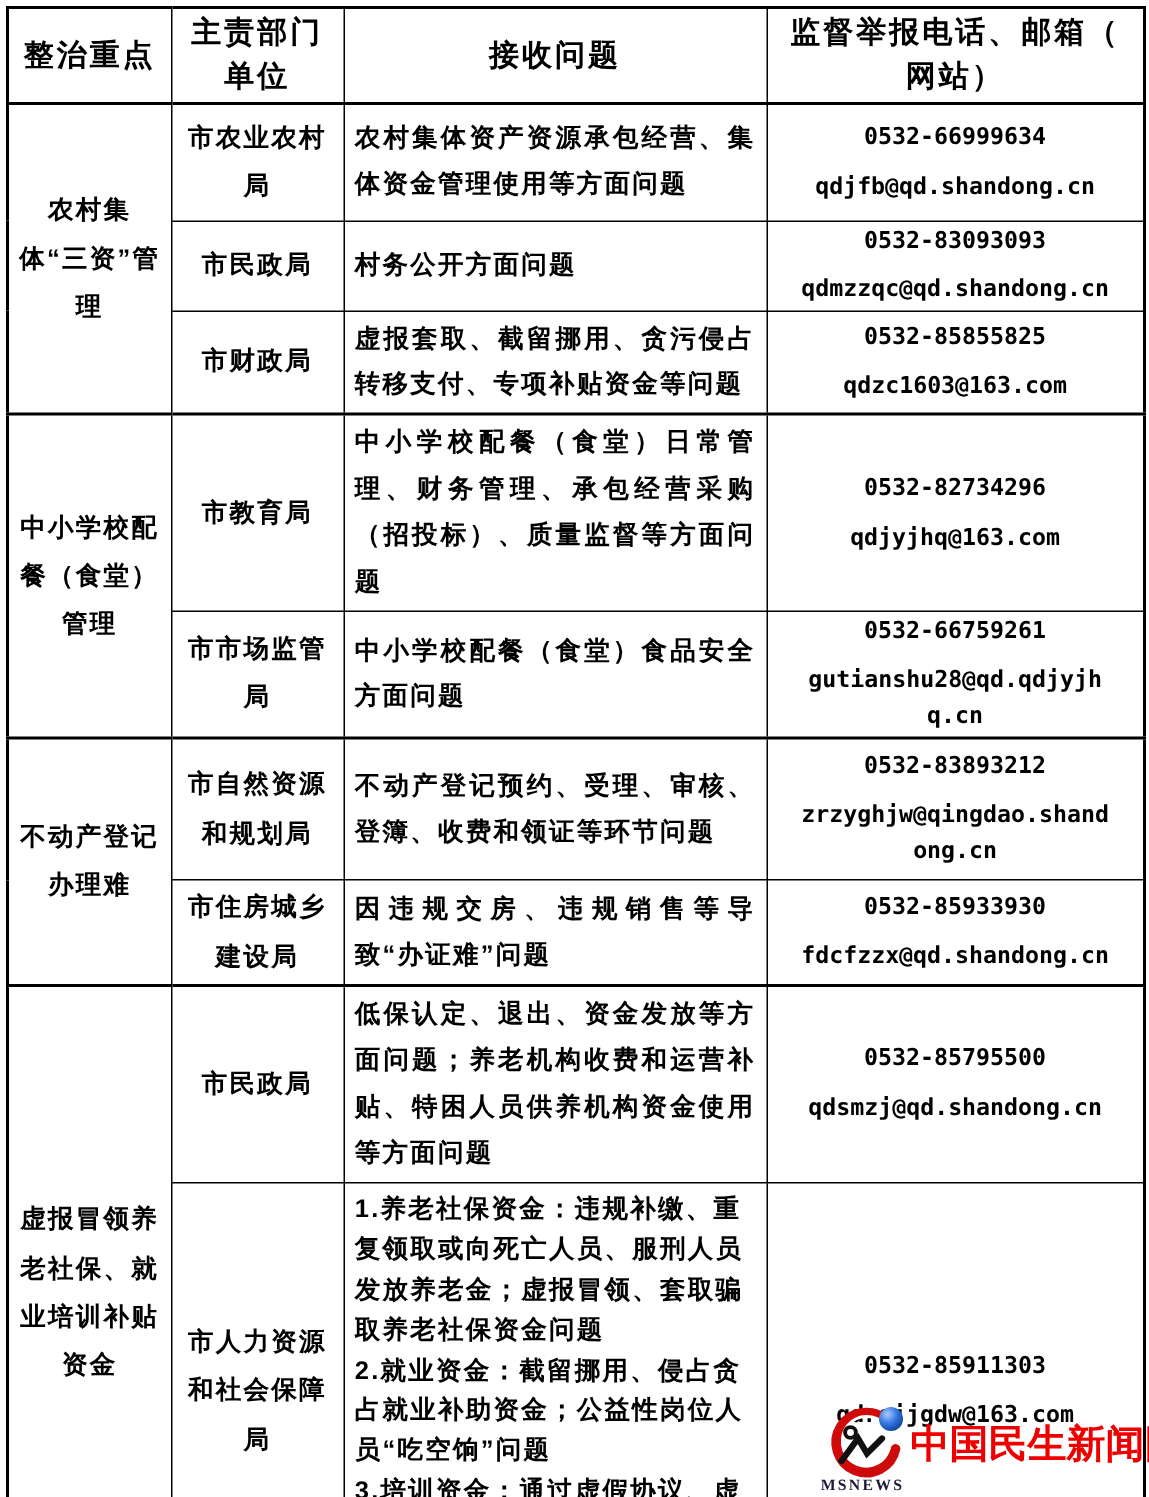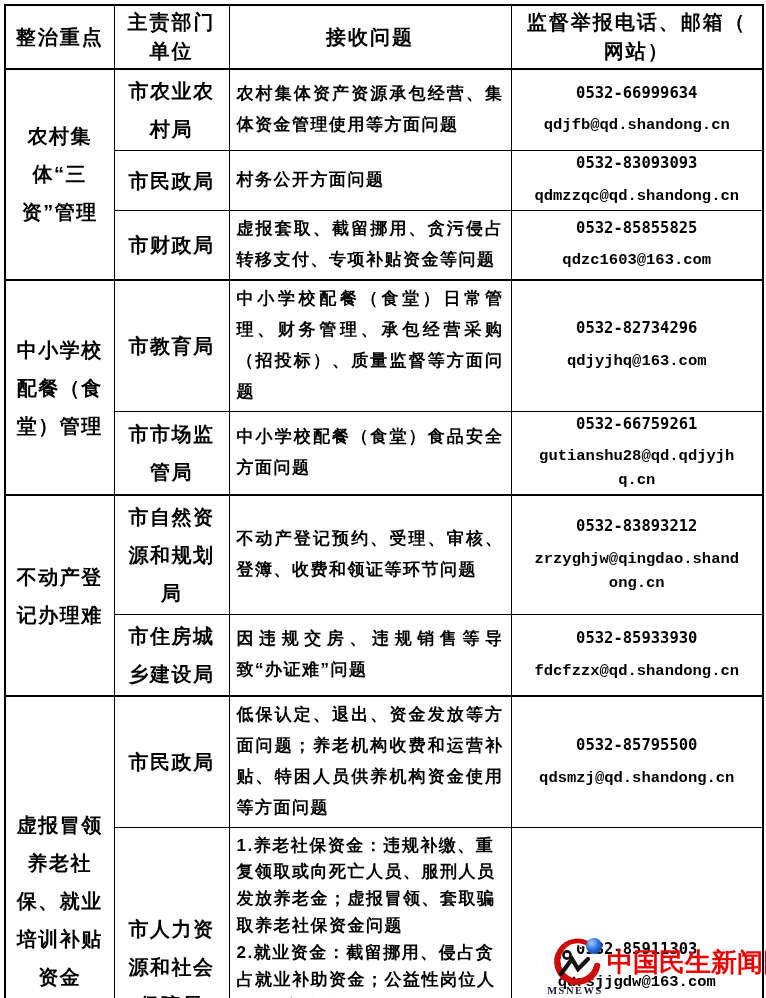--- a/index.html
+++ b/index.html
@@ -38,21 +38,21 @@
     font-size: 20px;
     letter-spacing: 2px;
     line-height: 1.45;
     text-align: center;
     padding: 2px 6px;
     font-weight: bold;
   }
   th.contact-head { line-break: anywhere; }
   td.focus-cell, td.dept-cell {
     text-align: center;
-    font-size: 20px;
+    font-size: 17px;
     letter-spacing: 1.5px;
     line-height: 1.9;
     padding: 2px 5px;
   }
   td.issues-cell {
     text-align: justify;
     font-size: 17px;
     letter-spacing: 1.5px;
     line-height: 1.82;
     padding: 3px 7px;
@@ -69,21 +69,20 @@
     font-size: 15.5px;
     padding: 2px 20px;
   }
   td.contact-cell .phone {
     margin-bottom: 9px;
     line-height: 1.4;
   }
   td.contact-cell .email {
     word-break: break-all;
     line-height: 1.55;
-    font-family: Liberation Mono, monospace;
   }
   .watermark {
     position: absolute;
     left: 531px;
     top: 936px;
     width: 232px;
     height: 58px;
     display: flex;
     align-items: flex-start;
   }

